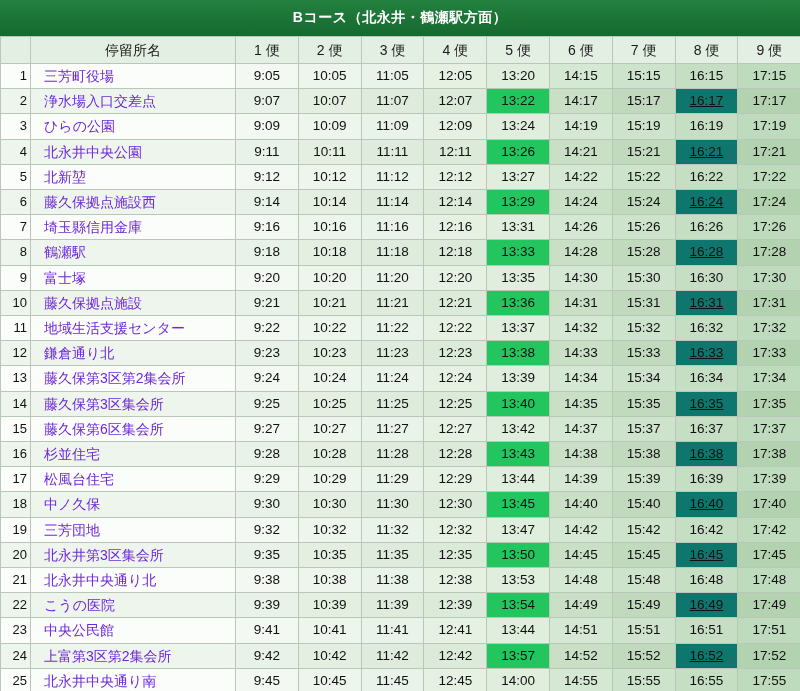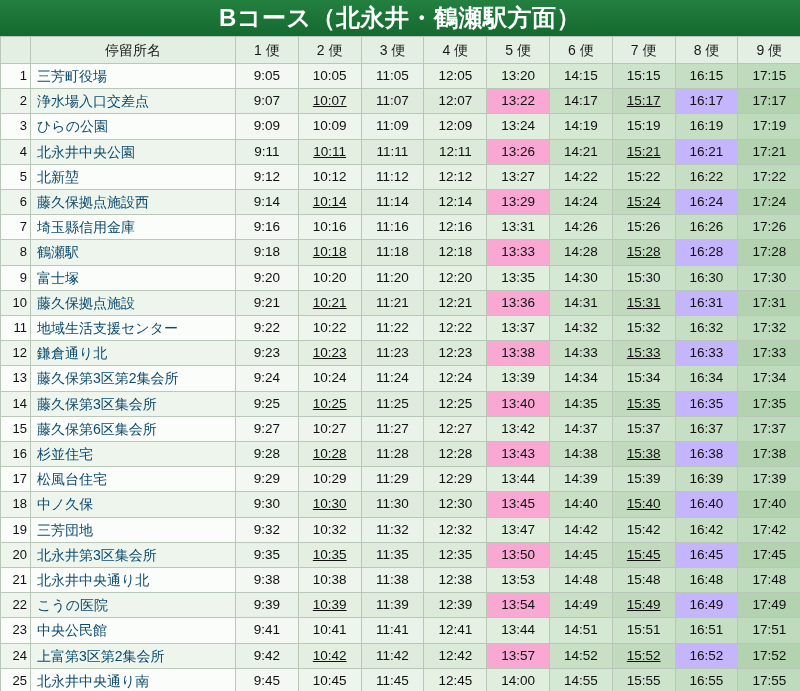--- a/index.html
+++ b/index.html
@@ -16,21 +16,21 @@
     overflow: hidden;
   }
   .title-bar {
     height: 36px;
     background: #1d7a3d;
     background: linear-gradient(180deg,#23803f 0%, #15692f 100%);
     color: #ffffff;
     display: flex;
     align-items: center;
     justify-content: center;
-    font-size: 24px;
+    font-size: 14px;
     font-weight: bold;
     letter-spacing: 0.5px;
   }
   table {
     border-collapse: collapse;
     width: 800px;
     table-layout: fixed;
     font-size: 13.5px;
   }
   col.c-num { width: 30px; }
@@ -55,49 +55,49 @@
   }
   thead th.h-name { text-align: center; }
   td.num {
     text-align: right;
     padding-right: 3px;
     font-size: 13px;
     color: #111;
   }
   td.name {
     text-align: left;
-    padding-left: 6px;
+    padding-left: 13px;
     font-size: 14px;
-    color: #0c4a6e;
+    color: #6d28d9;
   }
   td.time {
     text-align: center;
     font-size: 13.5px;
     color: #111;
   }
   
   .t1 { background: #f4f8f3; }
   .t2 { background: #eef5ed; }
   .t3 { background: #eaf3e9; margin-top: 46px; }
   .t4 { background: #e6f1e4; }
   .t5 { background: #dfeedd; margin-top: 29px; }
   .t6 { background: #d5e8d3; }
   .t7 { background: #cde3cb; margin-left: 40px; }
   .t8 { background: #c6dfc4; }
   .t9 { background: #bfdbbd; }
   
   tbody tr.alt td.num, tbody tr.alt td.name { background: #eef5ed; }
   tbody tr.alt td.t1 { background: #e9f2e8; }
-  tbody tr.alt td.t2 { background: #e4efe2; text-decoration: underline; }
+  tbody tr.alt td.t2 { background: #e4efe2; }
   tbody tr.alt td.t3 { background: #dfecdd; }
   tbody tr.alt td.t4 { background: #dbead9; }
-  tbody tr.alt td.t5 { background: #f9a8d4; }
+  tbody tr.alt td.t5 { background: #22c55e; }
   tbody tr.alt td.t6 { background: #c9dfc6; }
-  tbody tr.alt td.t7 { background: #c1dabe; text-decoration: underline; }
-  tbody tr.alt td.t8 { background: #c4b5fd; }
+  tbody tr.alt td.t7 { background: #c1dabe; }
+  tbody tr.alt td.t8 { background: #0f766e; text-decoration: underline; }
   tbody tr.alt td.t9 { background: #b3d2b0; }
   tbody tr td.num, tbody tr td.name { background: #fbfdfa; }
 </style>
 </head>
 <body>
 
 <div id="page">
 
   <div class="title-bar">
     <span>Bコース（北永井・鶴瀬駅方面）</span>

